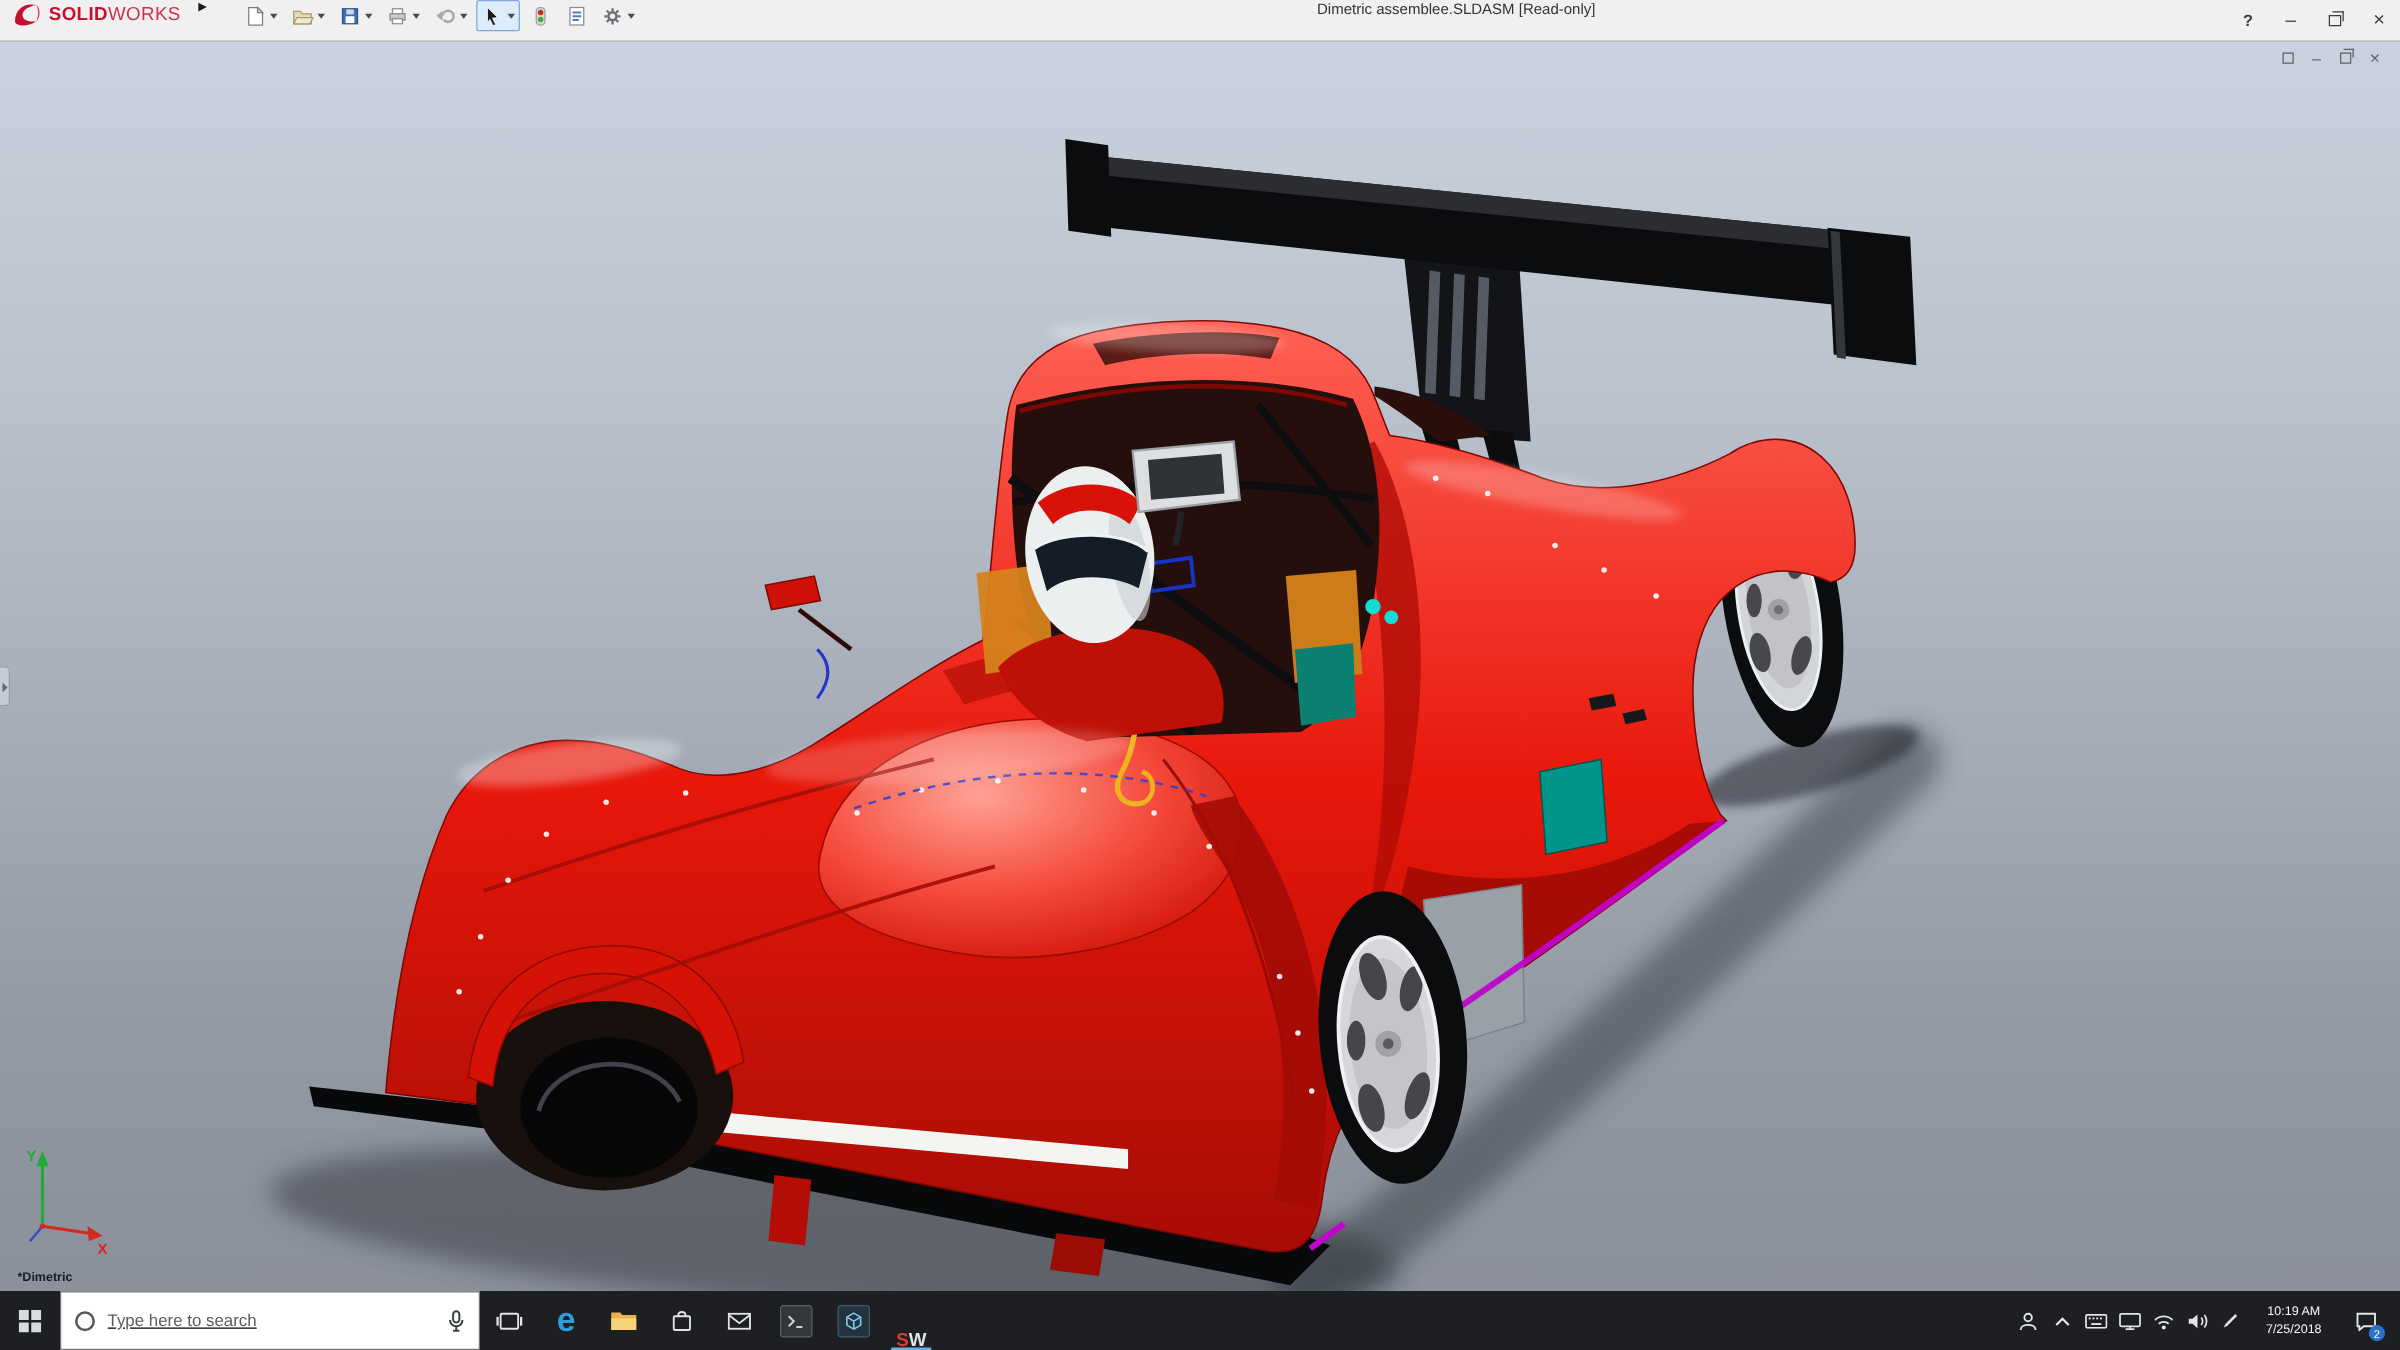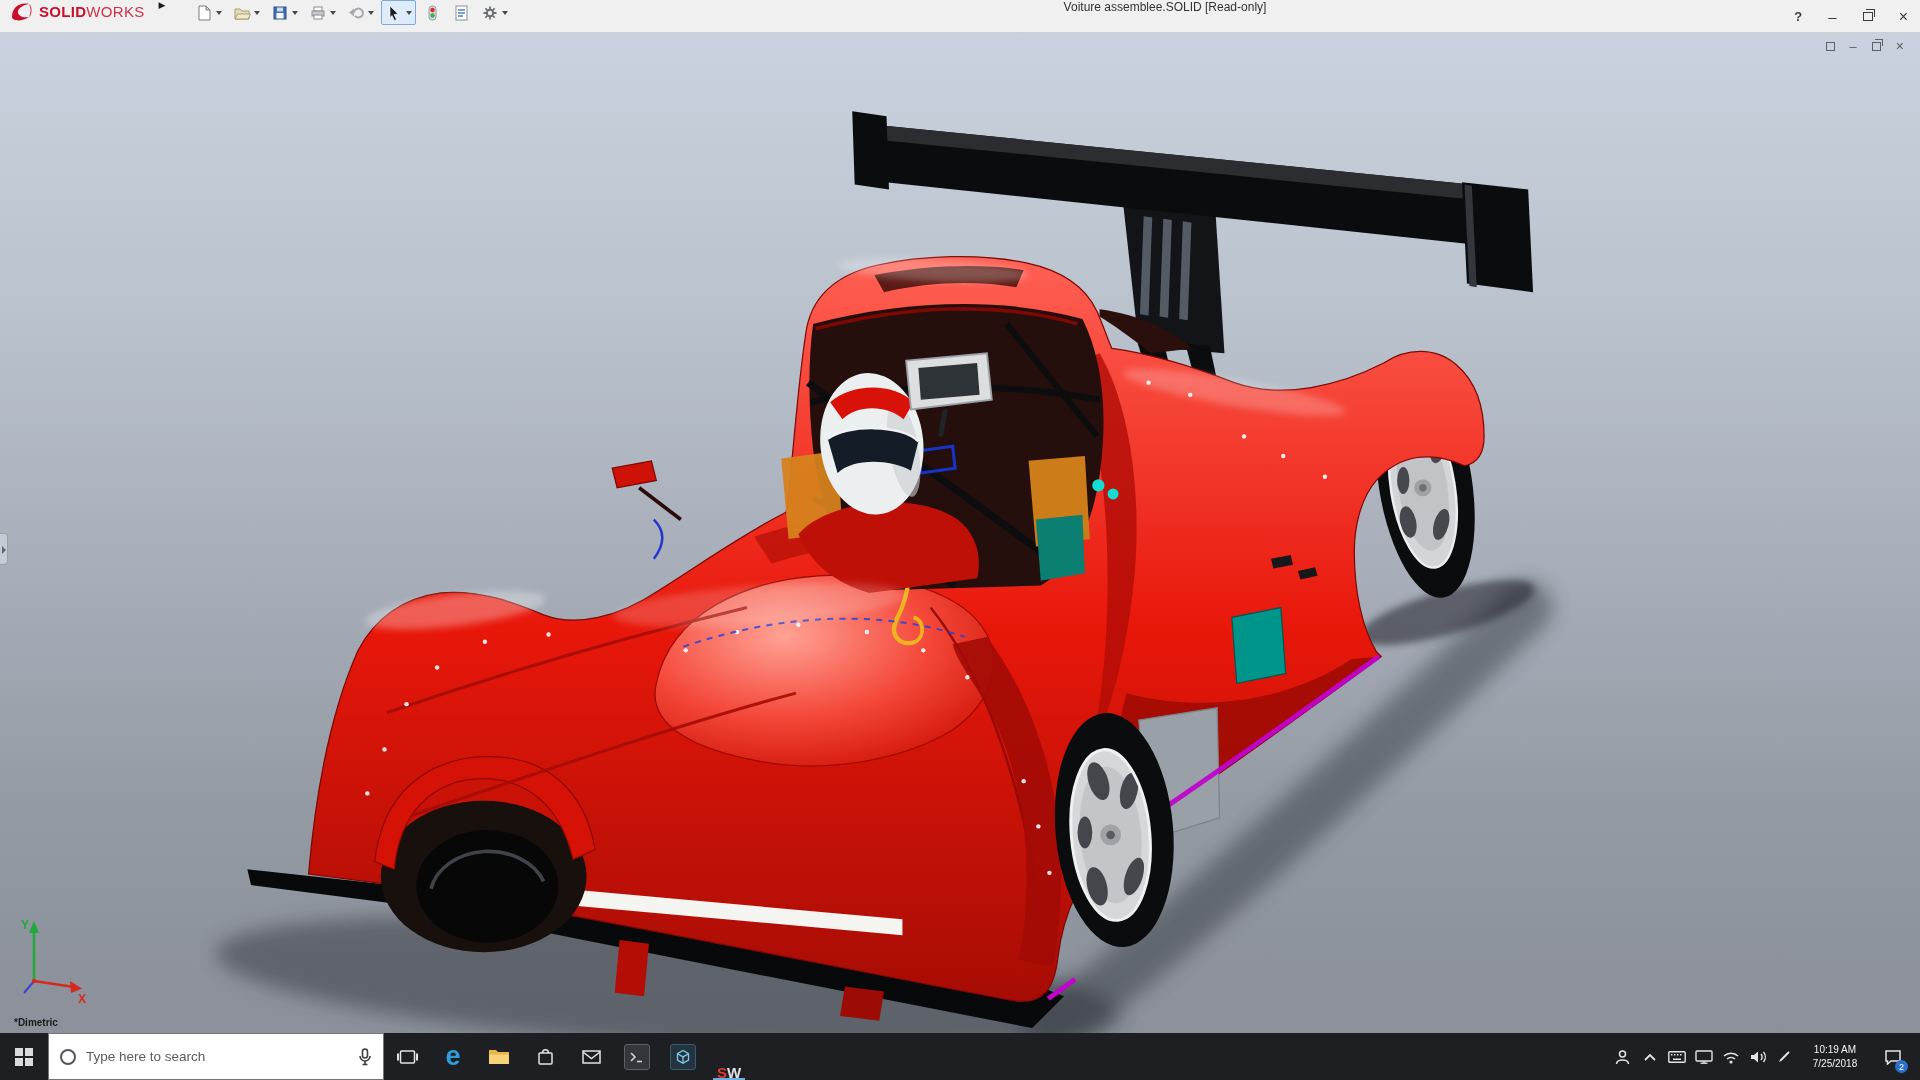--- a/index.html
+++ b/index.html
@@ -38,21 +38,21 @@
   .dc-close { font-size:14px; }
   .left-handle { position:absolute; left:0; top:500px; width:8px; height:32px; background:#c6ccd4; border:1px solid #9aa0a8; border-left:none; border-radius:0 4px 4px 0; z-index:5; }
   .left-handle::after { content:""; position:absolute; left:2px; top:12px; width:0; height:0; border-top:4px solid transparent; border-bottom:4px solid transparent; border-left:4px solid #5f6870; }
   .triad { position:absolute; left:16px; bottom:28px; z-index:5; }
   .view-label { position:absolute; left:14px; bottom:5px; font-size:10px; font-weight:700; color:#1a1a1a; z-index:5;text-align:center; }
 
   
   .taskbar { position:absolute; bottom:0; left:0; width:1920px; height:47px; background:#1d1f22; display:flex; align-items:stretch; z-index:40; }
   .tb-btn { display:flex; align-items:center; justify-content:center; cursor:pointer; }
   .start { width:48px; }
-  .searchbox { width:336px; background:#fff; border:1px solid #767676; display:flex; align-items:center; gap:10px; padding:0 11px; }
+  .searchbox { width:336px; background:#fff; border:1px solid #767676; display:flex; align-items:center; gap:10px; padding:0 11px;text-decoration:underline; }
   .cortana-ring { width:16px; height:16px; border:2px solid #53575d; border-radius:50%; flex:none; }
   .search-input { flex:1; border:none; outline:none; font-size:13.5px; color:#444; font-family:"Liberation Sans",sans-serif; background:transparent; }
   .search-input::placeholder { color:#5c5c5c; opacity:1; }
   .apps { display:flex; }
   .app { width:46px; display:flex; align-items:center; justify-content:center; position:relative; }
   .edge-e { font-size:27px; font-weight:700; color:#2f9ddb; line-height:1; }
   .term-box { width:26px; height:26px; border-radius:3px; background:#33363b; border:1px solid #5b5f66; display:flex; align-items:center; justify-content:center; }
   .cube-box { width:26px; height:26px; border-radius:3px; background:#243340; border:1px solid #3c5a6e; display:flex; align-items:center; justify-content:center; }
   .sw-stack { display:flex; flex-direction:column; align-items:center; line-height:1;margin-top:39px; }
   .sw-row { font-weight:800; font-size:15px; letter-spacing:0; }
@@ -141,21 +141,21 @@
       </div>
       <div class="tool">
         <svg width="18" height="18" viewBox="0 0 18 18">
           <circle cx="9" cy="9" r="3.2" fill="none" stroke="#6b6e73" stroke-width="2"></circle>
           <path d="M9,2.5 V5 M9,13 V15.5 M2.5,9 H5 M13,9 H15.5 M4.4,4.4 L6.2,6.2 M11.8,11.8 L13.6,13.6 M13.6,4.4 L11.8,6.2 M6.2,11.8 L4.4,13.6" stroke="#6b6e73" stroke-width="1.8"></path>
         </svg>
           <span class="caret"></span>
       </div>
     </div>
 
-    <div class="window-title">Voiture assemblee.SOLID [Read-only]</div>
+    <div class="window-title">Dimetric assemblee.SLDASM [Read-only]</div>
 
     <div class="win-controls">
       <span class="wc-help">?</span>
       <span class="wc-min">–</span>
       <span class="wc-max"></span>
       <span class="wc-close">×</span>
     </div>
   </div>
 
   <div class="viewport">

